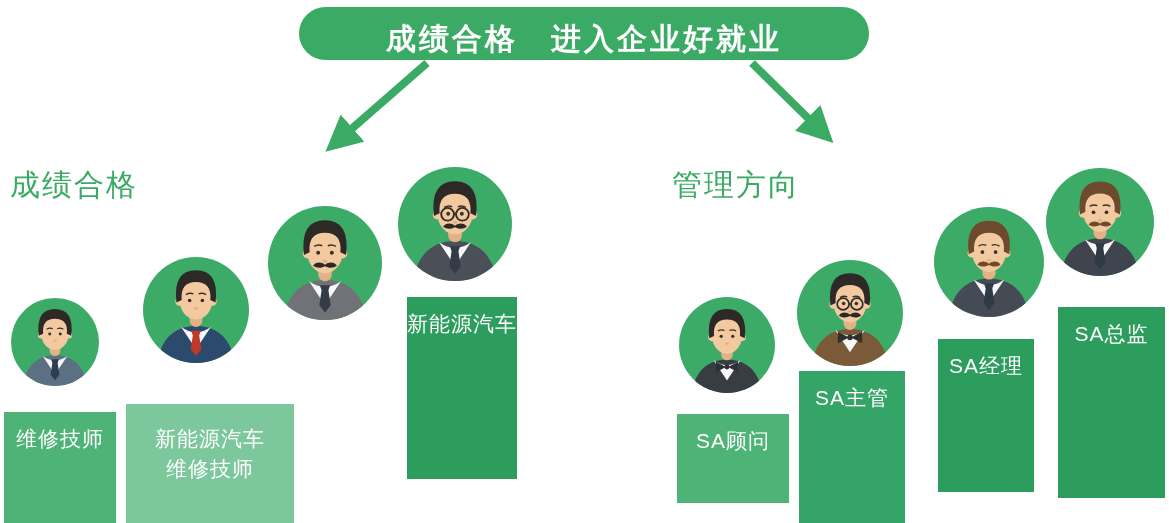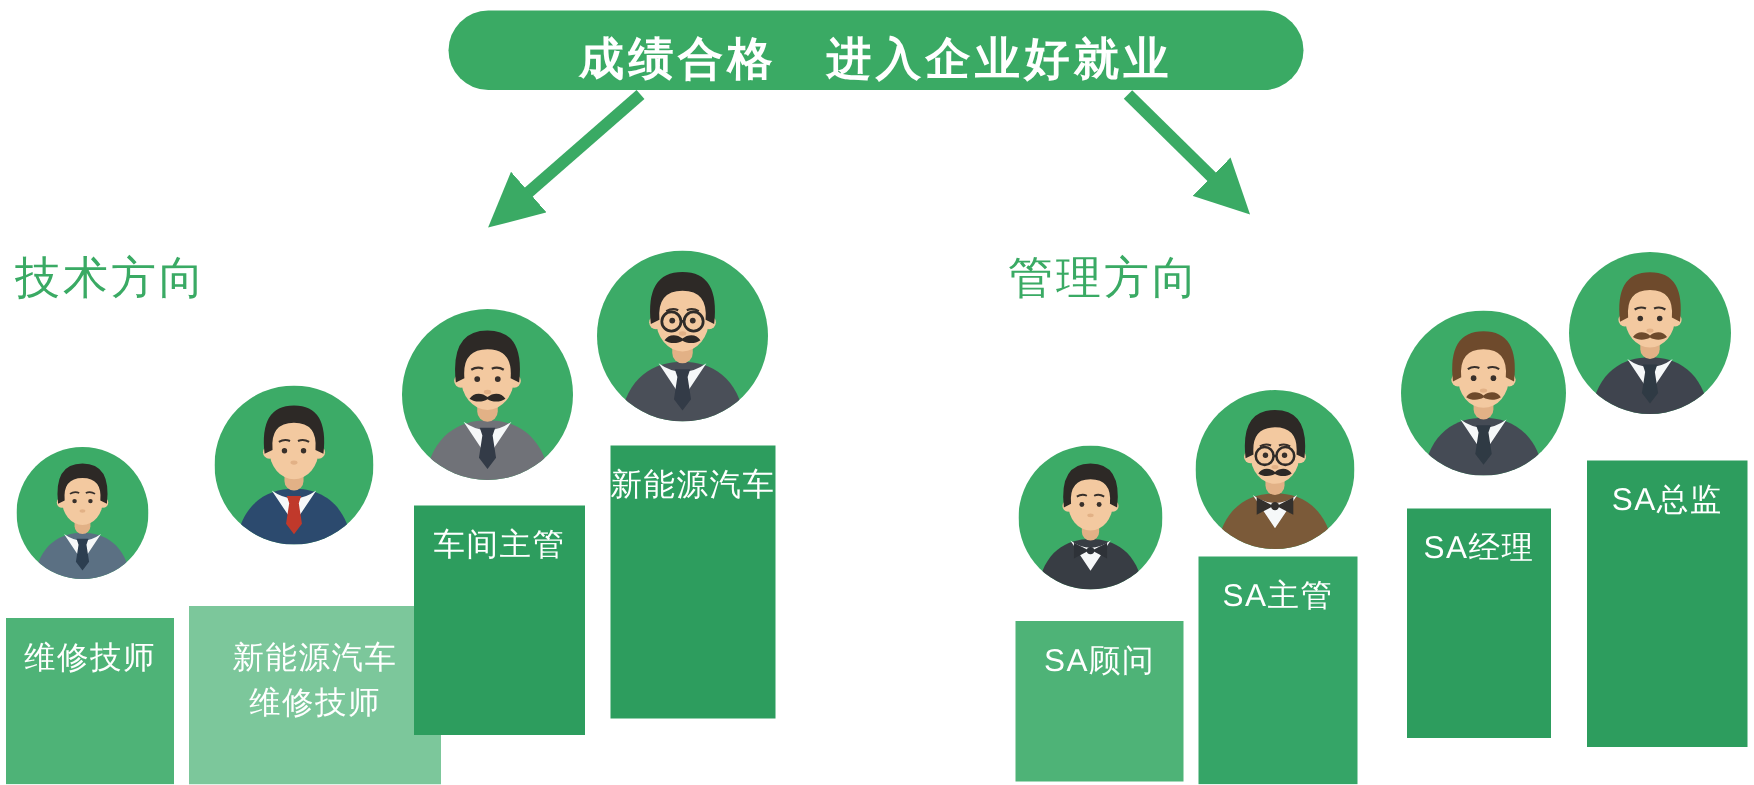--- a/index.html
+++ b/index.html
@@ -81,32 +81,29 @@
   <svg class="arrows" viewBox="0 0 1169 523">
     <defs>
       <marker id="ah" viewBox="0 0 6 6" refX="1" refY="3" markerWidth="4.5" markerHeight="4.5" orient="auto">
         <path d="M0,0 L6,3 L0,6 Z" fill="#3aaa64"></path>
       </marker>
     </defs>
     <line x1="427" y1="63" x2="348" y2="132" stroke="#3aaa64" stroke-width="8" marker-end="url(#ah)"></line>
     <line x1="752" y1="63" x2="812" y2="122" stroke="#3aaa64" stroke-width="8" marker-end="url(#ah)"></line>
   </svg>
 
-  <div class="section-title" style="left:10px; top:165px;">技术方向</div>
+  <div class="section-title" style="left:10px; top:165px;">成绩合格</div>
   <div class="section-title" style="left:672px; top:165px;">管理方向</div>
 
   <div class="bar" style="left:4px; top:412px; width:112px; height:111px; background:#4eb377;">
     <div class="bar-label">维修技师</div>
   </div>
   <div class="bar" style="left:126px; top:371px; width:168px; height:152px; background:#7cc79b;margin-top:33px;">
     <div class="bar-label" style="padding-top:20px;">新能源汽车
 维修技师</div>
-  </div>
-  <div class="bar" style="left:276px; top:337px; width:114px; height:153px; background:#2d9d5e;">
-    <div class="bar-label">车间主管</div>
   </div>
   <div class="bar" style="left:407px; top:297px; width:110px; height:182px; background:#2d9d5e;">
     <div class="bar-label">新能源汽车</div>
   </div>
 
   <div class="avatar" style="left:11px; top:298px; width:88px; height:88px;">
     <svg viewBox="0 0 100 100" style="--suit:#5b7083; --tie:#2c3e50;">
       <use href="#person-base"></use>
         <use href="#tie-part"></use>
     </svg>
@@ -126,21 +123,21 @@
   </div>
   <div class="avatar" style="left:398px; top:167px; width:114px; height:114px;">
     <svg viewBox="0 0 100 100" style="--suit:#4a4f58; --tie:#333b47;">
       <use href="#person-base"></use>
         <use href="#tie-part"></use>
         <use href="#mustache-part"></use>
         <use href="#glasses-part"></use>
     </svg>
   </div>
 
-  <div class="bar" style="left:677px; top:414px; width:112px; height:107px; background:#4eb377;">
+  <div class="bar" style="left:677px; top:414px; width:112px; height:89px; background:#4eb377;">
     <div class="bar-label">SA顾问</div>
   </div>
   <div class="bar" style="left:799px; top:371px; width:106px; height:152px; background:#35a567;">
     <div class="bar-label">SA主管</div>
   </div>
   <div class="bar" style="left:938px; top:339px; width:96px; height:153px; background:#2d9d5e;">
     <div class="bar-label">SA经理</div>
   </div>
   <div class="bar" style="left:1058px; top:307px; width:107px; height:191px; background:#2d9d5e;">
     <div class="bar-label">SA总监</div>

